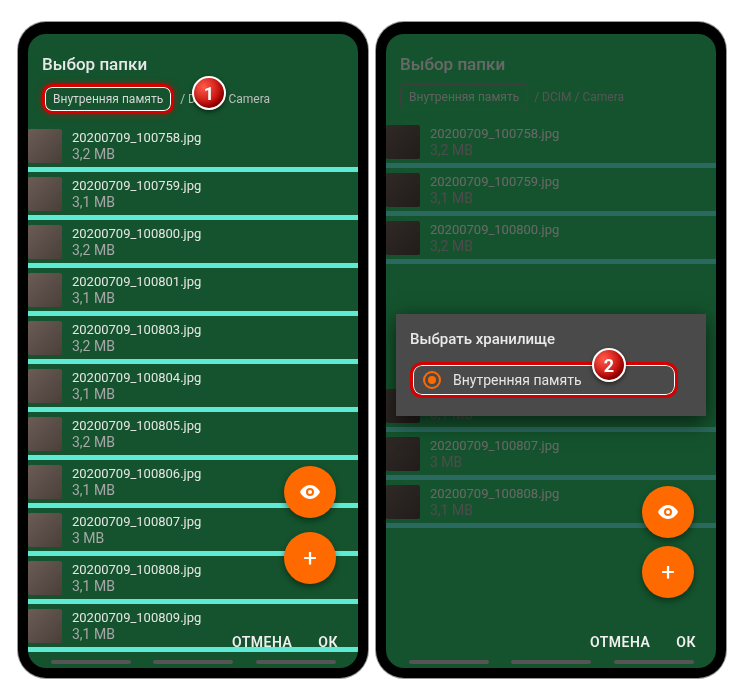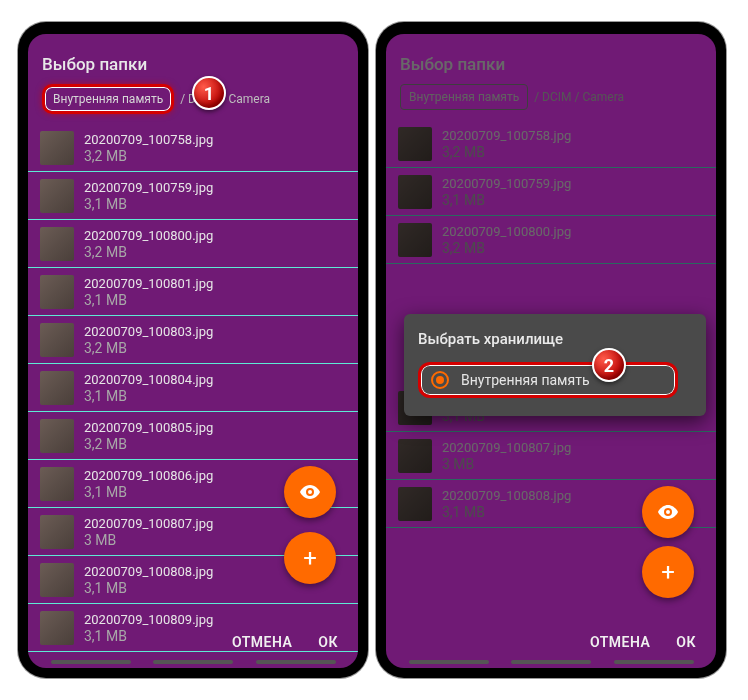--- a/index.html
+++ b/index.html
@@ -21,21 +21,21 @@
     height: 656px;
     background: #000;
     border-radius: 28px;
     padding: 12px 10px 10px 10px;
     box-shadow: 0 0 0 1px #999;
     overflow: hidden;
   }
   .screen {
     width: 100%;
     height: 100%;
-    background: #701a75;
+    background: #14532d;
     border-radius: 18px;
     overflow: hidden;
     position: relative;
   }
   .dimmed .screen-inner { filter: brightness(0.45); }
   .title {
     color: #e8e8e8;
     font-size: 17px;
     font-weight: 500;
     padding: 20px 14px 10px 14px;
@@ -57,22 +57,22 @@
     border: 3px solid #d40000;
     border-radius: 10px;
     box-shadow: 0 0 0 1px #fff inset, 0 0 6px rgba(212,0,0,.6);
   }
   .crumb-rest { color: #bdbdbd; font-size: 12px; }
   .file-list { }
   .file-row {
     display: flex;
     align-items: center;
     height: 48px;
-    border-bottom: 1px solid #5eead4;
-    padding: 0 12px;
+    border-bottom: 5px solid #5eead4;
+    padding: 0 0;
     gap: 10px;
   }
   .thumb {
     width: 34px; height: 34px;
     background: linear-gradient(135deg,#6b5c55,#4a3f3a);
     border-radius: 2px;
     flex-shrink: 0;
   }
   .file-txt { display: flex; flex-direction: column; }
   .file-name { color: #e6e6e6; font-size: 13px; }
@@ -101,25 +101,24 @@
     position: absolute; bottom: 4px; left: 0; right: 0;
     display: flex; justify-content: space-evenly;
   }
   .nav div { width: 80px; height: 4px; background: #555; border-radius: 2px; }
   
   .dialog {
     position: absolute;
     left: 10px; right: 10px;
     top: 280px;
     background: #4a4a4a;
-    border-radius: 6px;
+    border-radius: 0;
     padding: 16px 28px 18px 14px;
     box-shadow: 0 6px 20px rgba(0,0,0,.6);
     z-index: 50;
-    margin-left: 8px;
   }
   .dialog-title { color: #eaeaea; font-size: 15px; font-weight: 500; margin-bottom: 14px; }
   .opt { display: flex; align-items: center; gap: 12px; padding: 8px 4px; }
   .radio {
     width: 18px; height: 18px; border-radius: 50%;
     border: 2px solid #aaa; position: relative; flex-shrink:0;
   }
   .radio.sel { border-color: #ff6a00; }
   .radio.sel::after {
     content:""; position:absolute; inset:3px; background:#ff6a00; border-radius:50%;

